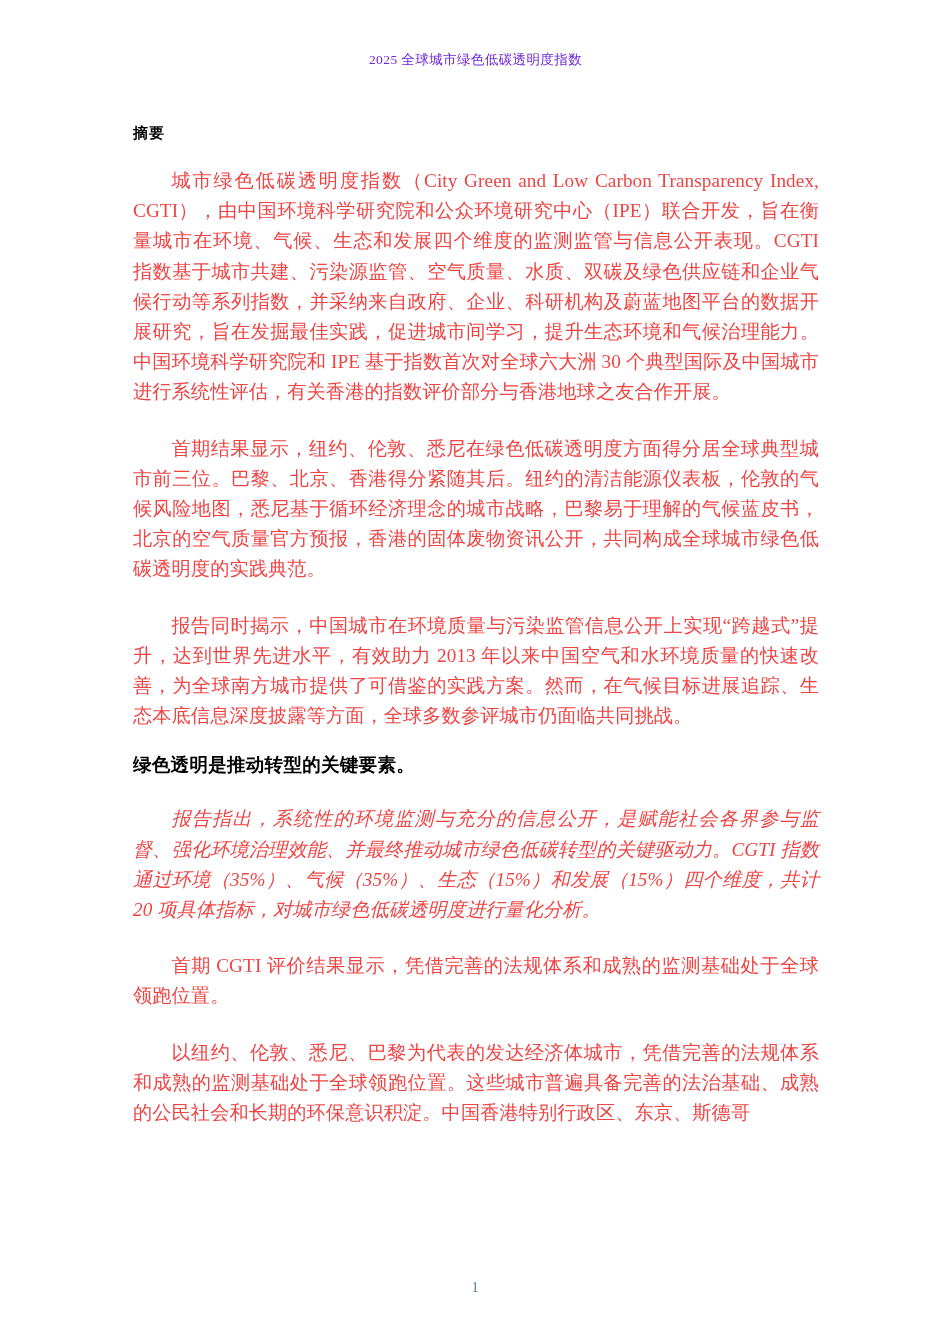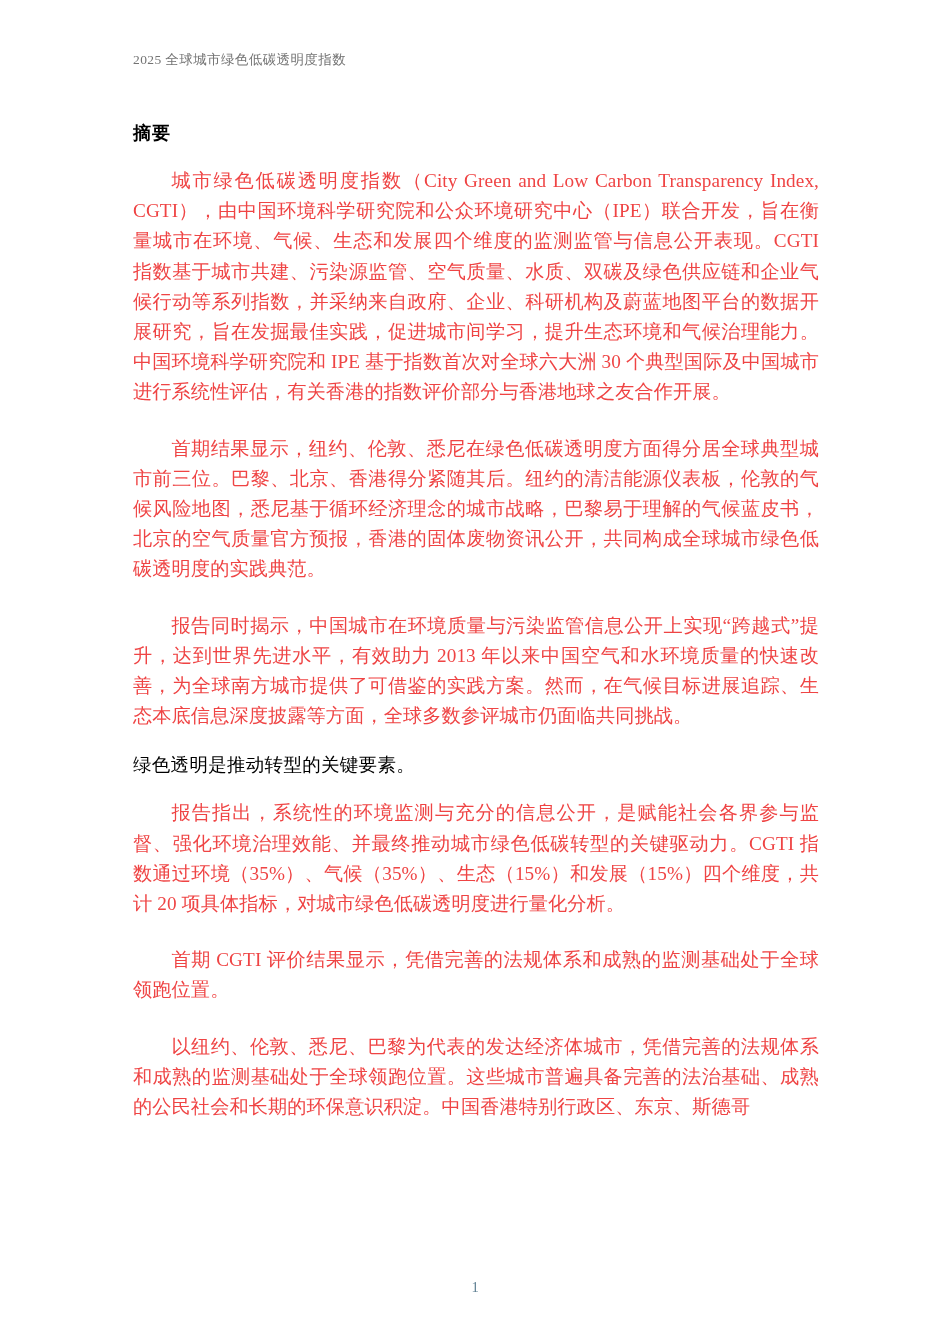--- a/index.html
+++ b/index.html
@@ -20,39 +20,39 @@
     overflow: hidden;
     box-sizing: border-box;
   }
 
   
   .running-header {
     position: absolute;
     top: 50px;
     left: 133px;
     right: 132px;
-    text-align: left;
+    text-align: center;
     font-size: 13.5px;
     line-height: 20px;
-    color: #737373;
+    color: #6d28d9;
     letter-spacing: 0.4px;
     white-space: nowrap;
   }
 
   
   .content {
     position: absolute;
     top: 118px;
     left: 133px;
     width: 686px;
   }
 
   h1.doc-title {
     font-family: "Liberation Sans", "DejaVu Sans", sans-serif;
-    font-size: 18px;
+    font-size: 15px;
     font-weight: bold;
     line-height: 30px;
     margin: 0 0 18px 0;
     letter-spacing: 1px;
     color: #000;
   }
 
   p.para {
     margin: 0 0 0 0;
     font-size: 19.2px;
@@ -63,29 +63,30 @@
     color: #ef4444;
     letter-spacing: 0.1px;
   }
   p.para + p.para {
     margin-top: 26px;
   }
 
   h2.sub-head {
     font-family: "Liberation Sans", "DejaVu Sans", sans-serif;
     font-size: 18.5px;
-    font-weight: normal;
+    font-weight: bold;
     line-height: 30px;
     margin: 19px 0 4px 0;
     text-indent: 0;
     letter-spacing: 0.3px;
     color: #000;
   }
   h2.sub-head + p.para {
-    margin-top: 18px;
+    margin-top: 24px;
+    font-style: italic;
   }
 
   
   .page-number {
     position: absolute;
     bottom: 48px;
     left: 0;
     width: 100%;
     text-align: center;
     font-size: 14.5px;

